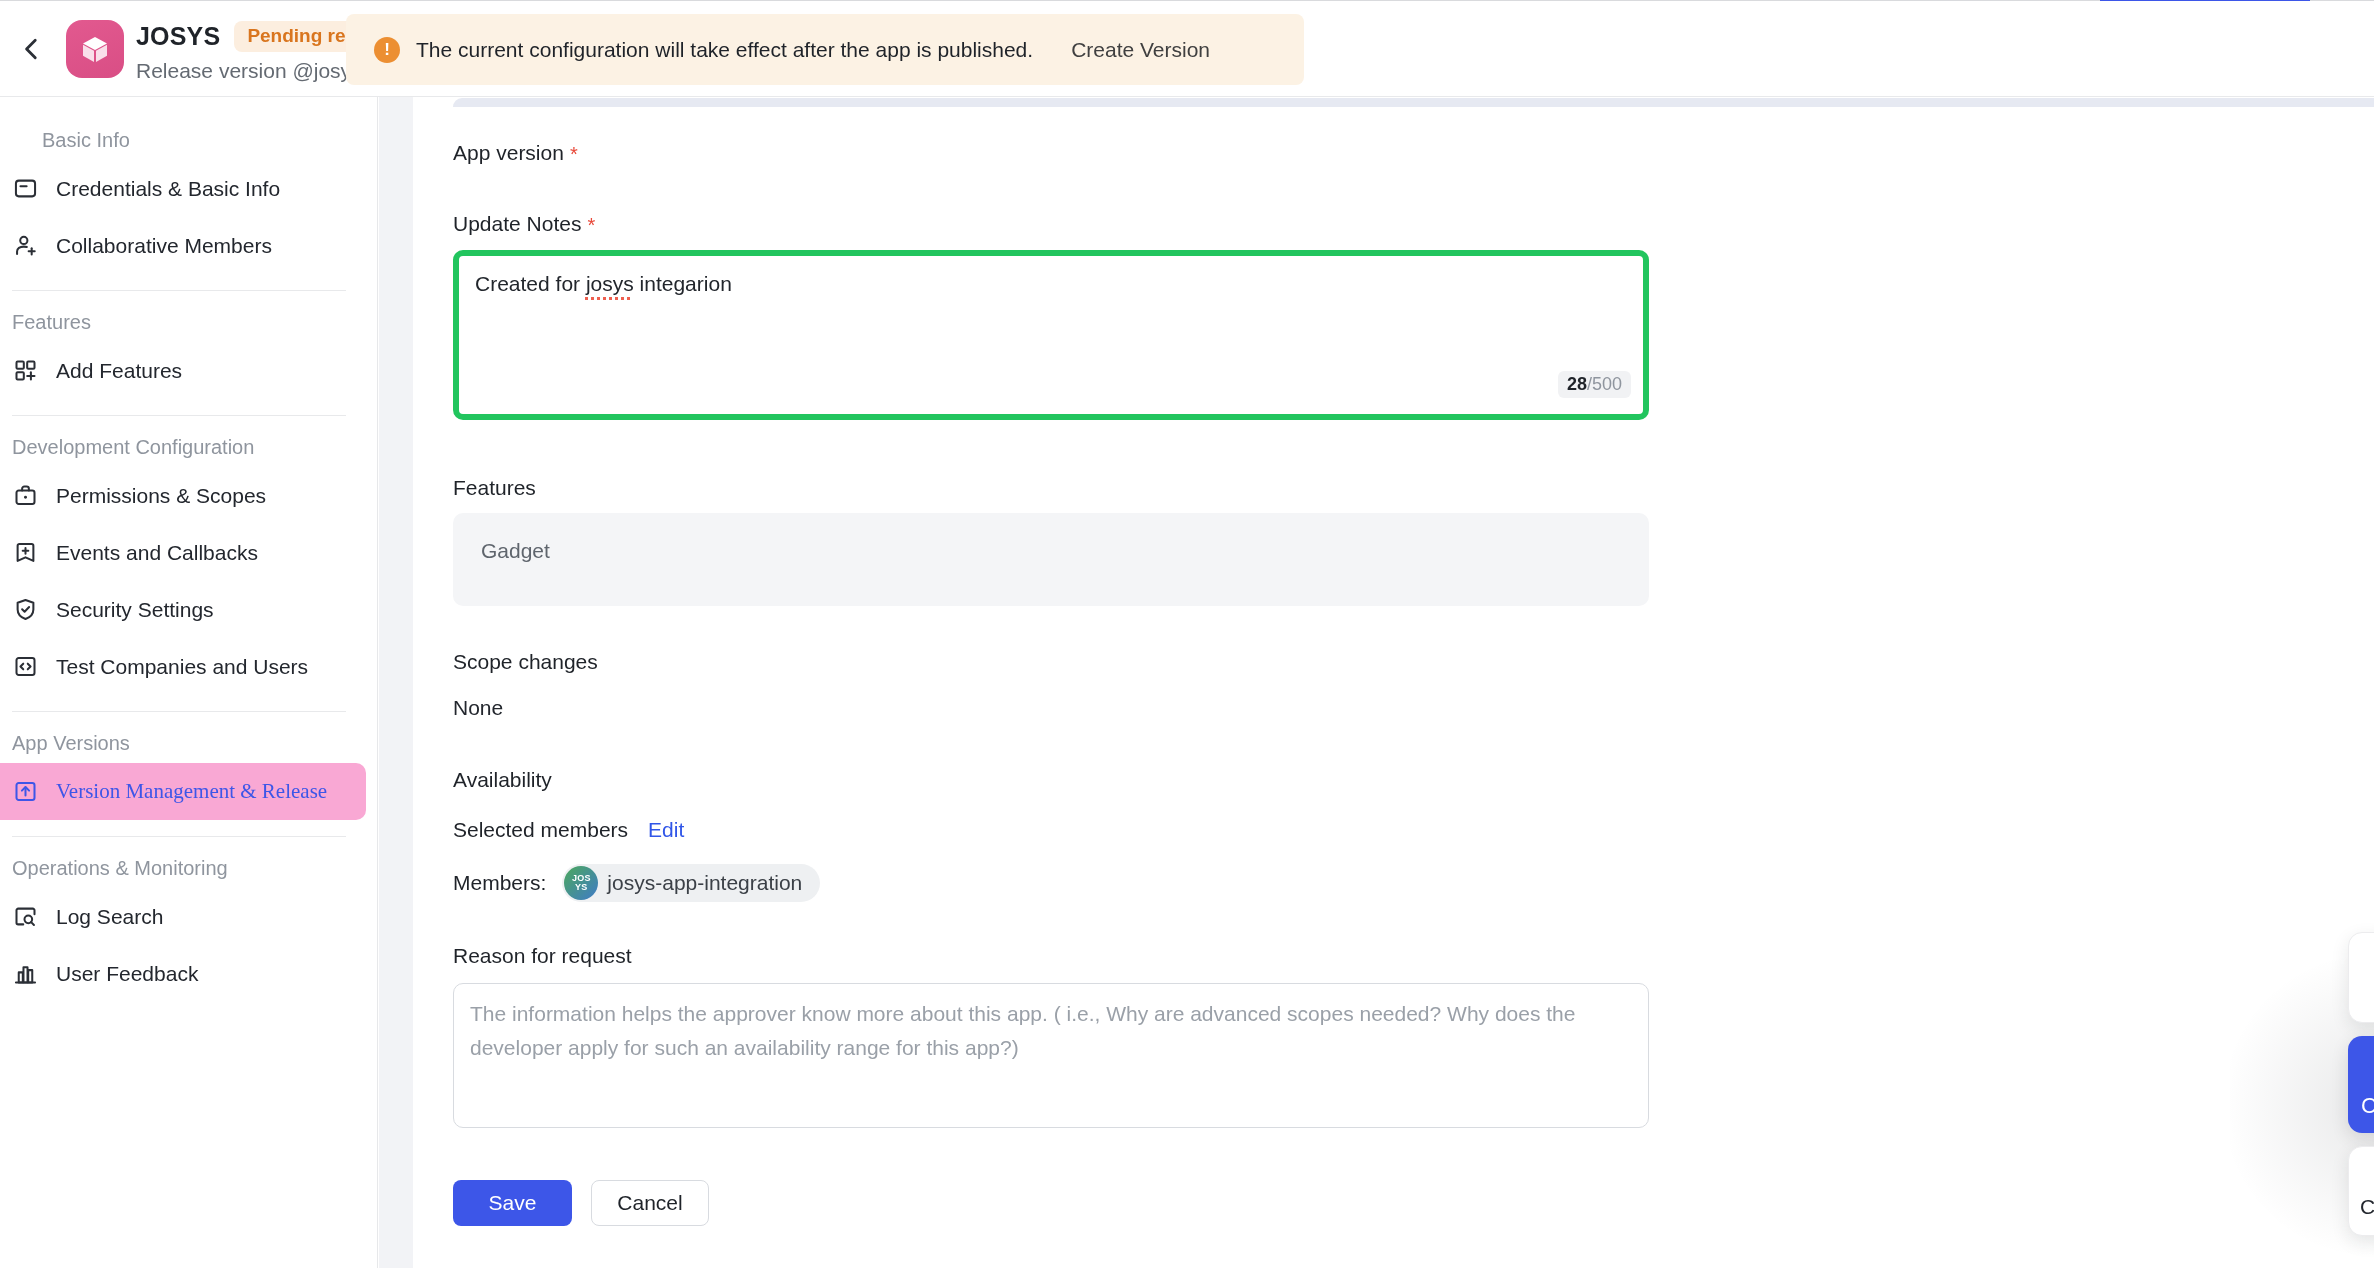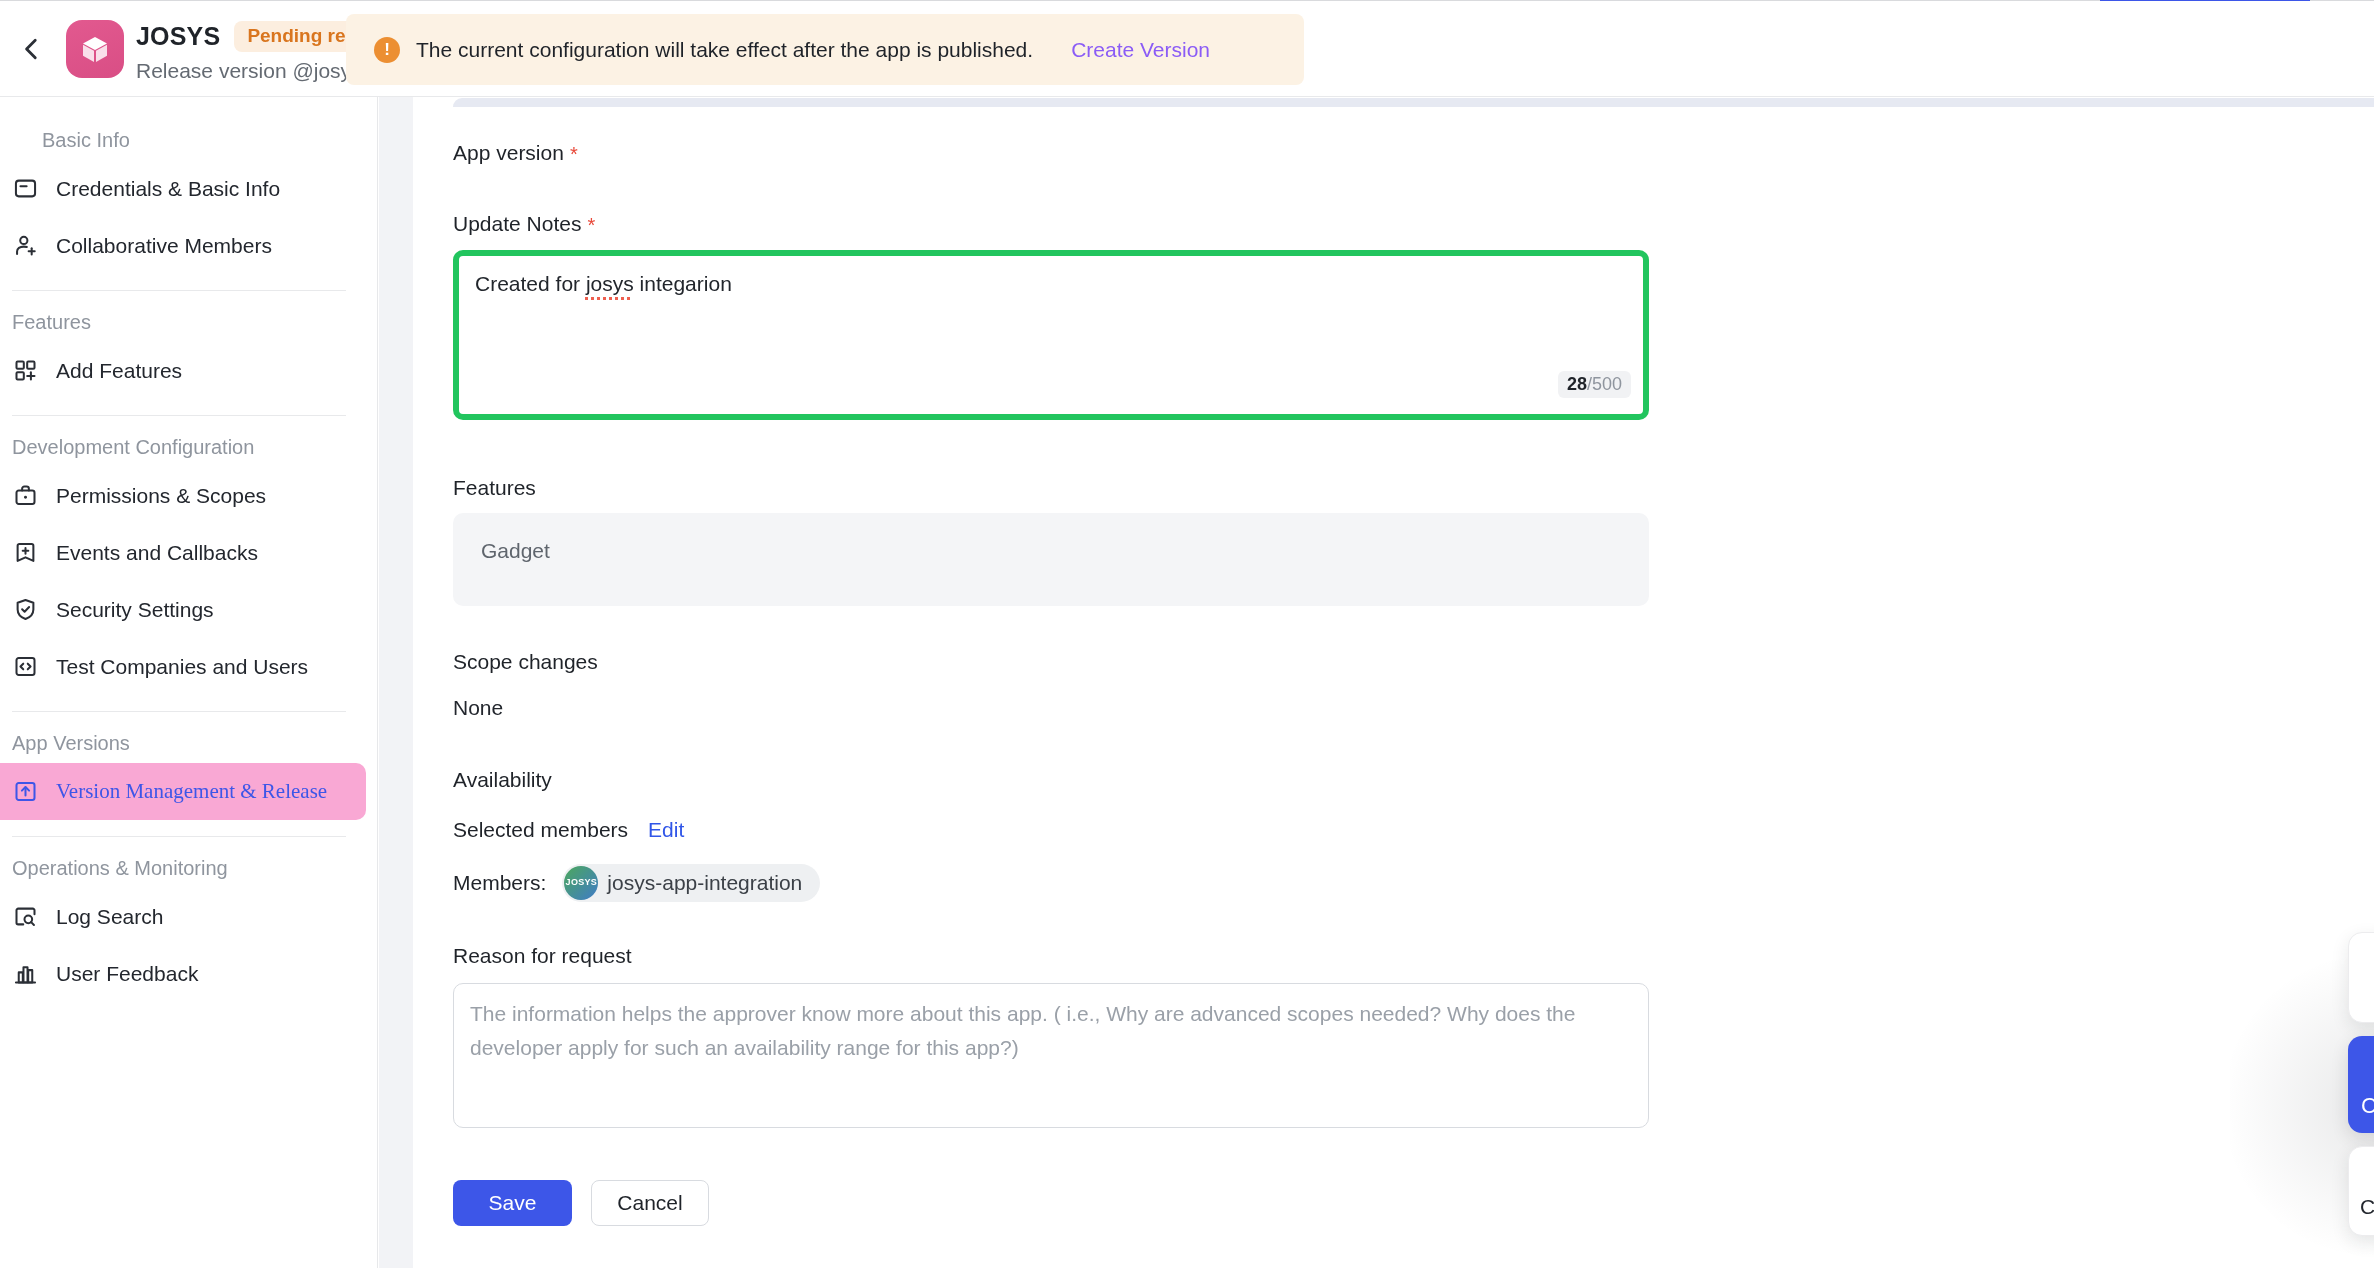--- a/index.html
+++ b/index.html
@@ -23,21 +23,21 @@
   .app-name { font-size:25px; font-weight:700; letter-spacing:.2px; }
   .status-badge { background:#FCEEDF; color:#D9751E; font-size:19px; font-weight:600;
     padding:4px 13px; border-radius:8px; line-height:1.2; }
   .subtitle { margin-top:7px; font-size:21px; color:#646a72; }
 
   .banner { position:absolute; left:346px; top:13px; width:958px; height:71px; background:#FCF2E4;
     border-radius:8px; display:flex; align-items:center; padding:0 28px; }
   .warn-icon { width:26px; height:26px; border-radius:50%; background:#EC8F32; color:#fff;
     display:flex; align-items:center; justify-content:center; font-size:17px; font-weight:700; flex:0 0 auto; }
   .banner-msg { margin-left:16px; font-size:21px; color:#1f2329; }
-  .banner-link { margin-left:38px; font-size:21px; color:#8b5cf6; cursor:pointer; white-space:nowrap; }
+  .banner-link { margin-left:38px; font-size:21px; color:#404040; cursor:pointer; white-space:nowrap; }
 
   
   .sidebar { position:absolute; left:0; top:97px; width:378px; height:1171px; background:#fff;
     border-right:1px solid #e7e8ea; padding-top:32px; }
   .section-title { font-size:20px; color:#8f959e; padding:0 12px; margin:20px 0 8px 0; }
   .sidebar > .section-title:first-child { margin-top:0;padding-left:42px; }
   .side-item { display:flex; align-items:center; gap:17px; min-height:57px; padding:6px 12px;
     font-size:21px; color:#23272e; cursor:pointer; }
   .side-item .icn { width:27px; height:27px; flex:0 0 auto; display:flex; align-items:center; justify-content:center; }
   .side-item.selected { background:#f9a8d4; color:#3D56E8; width:366px; border-radius:0 10px 10px 0;
@@ -73,21 +73,21 @@
     padding:26px 28px; font-size:21px; color:#5f656d; }
   .lbl-scope { margin-top:44px; }
   .plain-value { margin-top:22px; font-size:21px; color:#23272e; }
   .lbl-avail { margin-top:48px; }
   .row-selected-members { margin-top:26px; display:flex; align-items:center; gap:20px; font-size:21px; }
   .edit-link { color:#3156E8; cursor:pointer; }
   .row-members { margin-top:22px; display:flex; align-items:center; gap:16px; font-size:21px; }
   .member-chip { display:flex; align-items:center; gap:9px; background:#eef0f2; border-radius:20px;
     height:38px; padding:2px 18px 2px 2px; cursor:default; }
   .chip-avatar { width:34px; height:34px; border-radius:50%;
-    background:linear-gradient(135deg,#4CA85C 0%,#3F7BC8 100%); color:#fff; display:flex; flex-direction:row;
+    background:linear-gradient(135deg,#4CA85C 0%,#3F7BC8 100%); color:#fff; display:flex; flex-direction:column;
     align-items:center; justify-content:center; font-size:9px; font-weight:700; line-height:1.05; letter-spacing:.3px; }
   .chip-label { font-size:21px; color:#3b4047; }
   .lbl-reason { margin-top:42px; }
   .reason-textarea { margin-top:15px; width:1196px; height:145px; border:1px solid #d8dbe0; border-radius:10px;
     padding:13px 16px; font-size:21px; line-height:34px; color:#1f2329; resize:none; outline:none;
     font-family:"Liberation Sans",sans-serif; }
   .reason-textarea::placeholder { color:#9aa0a8; }
   .btn-row { margin-top:48px; display:flex; gap:19px; }
   .btn { height:46px; border-radius:8px; font-size:21px; display:flex; align-items:center; justify-content:center;
     cursor:pointer; font-family:"Liberation Sans",sans-serif; }

